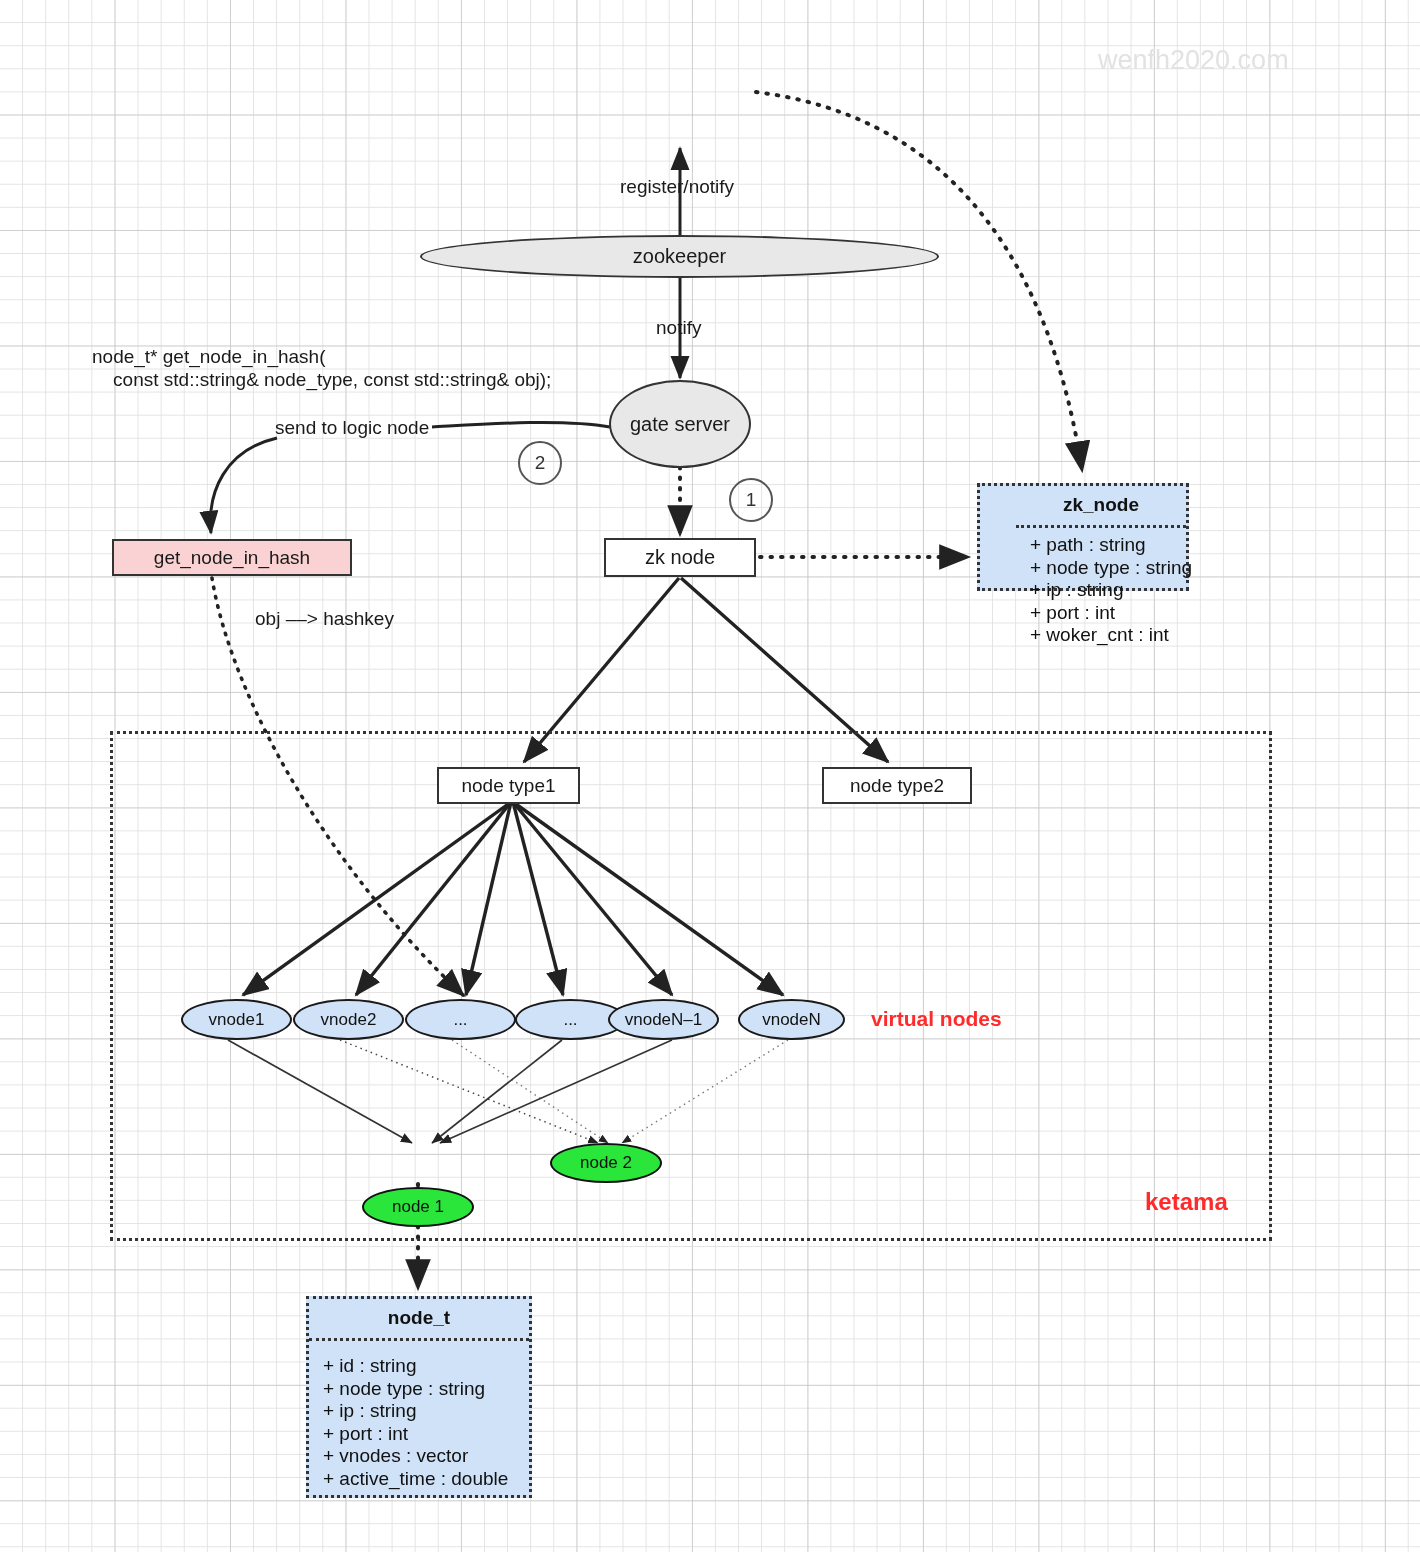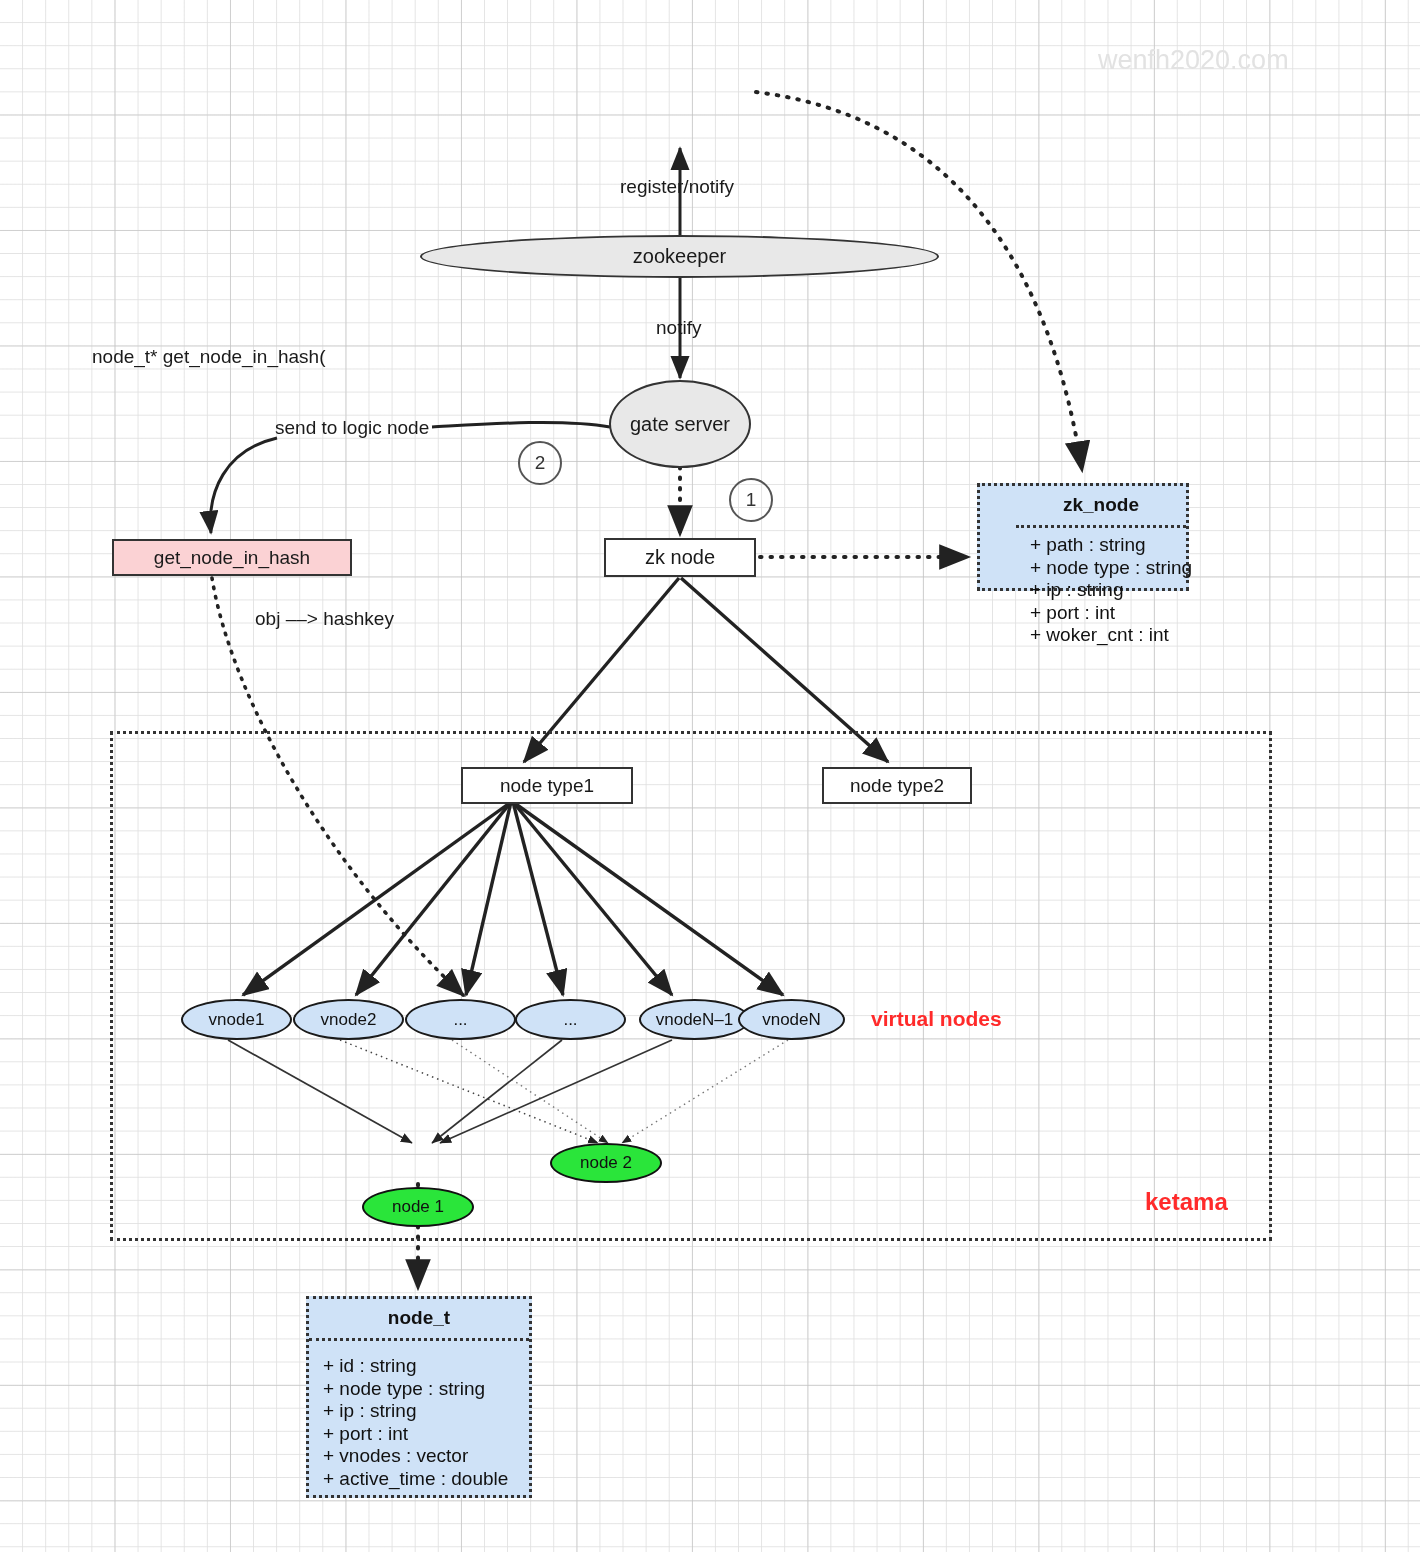--- a/index.html
+++ b/index.html
@@ -183,29 +183,29 @@
 
 
   <div class="node ellipse" style="left:609px;top:380px;width:142px;height:88px;font-size:20px;">gate server</div>
 
   <div class="node ellipse" style="left:420px;top:235px;width:519px;height:43px;font-size:20px;">zookeeper</div>
 
   <div class="node rect" style="left:604px;top:538px;width:152px;height:39px;font-size:20px;">zk node</div>
 
   <div class="node pinkbox" style="left:112px;top:539px;width:240px;height:37px;font-size:19px;">get_node_in_hash</div>
 
-  <div class="node rect" style="left:437px;top:767px;width:172px;height:37px;font-size:19px;margin-left:24px;">node type1</div>
+  <div class="node rect" style="left:437px;top:767px;width:143px;height:37px;font-size:19px;">node type1</div>
 
   <div class="node rect" style="left:822px;top:767px;width:150px;height:37px;font-size:19px;">node type2</div>
 
   <div class="node vnode" style="left:181px;top:999px;width:111px;height:41px;font-size:17px;">vnode1</div>
   <div class="node vnode" style="left:293px;top:999px;width:111px;height:41px;font-size:17px;">vnode2</div>
   <div class="node vnode" style="left:405px;top:999px;width:111px;height:41px;font-size:17px;">...</div>
   <div class="node vnode" style="left:515px;top:999px;width:111px;height:41px;font-size:17px;">...</div>
-  <div class="node vnode" style="left:639px;top:999px;width:111px;height:41px;font-size:17px;">vnodeN–1</div>
+  <div class="node vnode" style="left:608px;top:999px;width:111px;height:41px;font-size:17px;">vnodeN–1</div>
   <div class="node vnode" style="left:738px;top:999px;width:107px;height:41px;font-size:17px;">vnodeN</div>
 
   <div class="node gnode" style="left:362px;top:1143px;width:112px;height:40px;font-size:17px;margin-top:44px;">node 1</div>
   <div class="node gnode" style="left:550px;top:1143px;width:112px;height:40px;font-size:17px;">node 2</div>
 
   <div class="node circnum" style="left:518px;top:441px;width:44px;height:44px;font-size:19px;">2</div>
   <div class="node circnum" style="left:729px;top:478px;width:44px;height:44px;font-size:19px;">1</div>
 
   <div class="classbox" style="left:977px;top:483px;width:212px;height:108px;padding-left:36px;">
     <div class="cb-title">zk_node</div>
@@ -236,16 +236,17 @@
 
   <div class="lbl" style="left:275px;top:417px;font-size:19px;">send to logic node</div>
 
   <div class="lbl" style="left:255px;top:608px;font-size:19px;">obj ––&gt; hashkey</div>
 
   <div class="lbl lbl-red" style="left:871px;top:1007px;font-size:21px;">virtual nodes</div>
 
   <div class="lbl lbl-red" style="left:1145px;top:1188px;font-size:24px;">ketama</div>
 
   <div class="codeline" style="left:92px;top:346px;">node_t* get_node_in_hash(</div>
+  <div class="codeline" style="left:92px;top:369px;">    const std::string&amp; node_type, const std::string&amp; obj);</div>
 
   <div class="watermark" style="left:1098px;top:45px;">wenfh2020.com</div>
 
 </div>
 
 </body></html>

